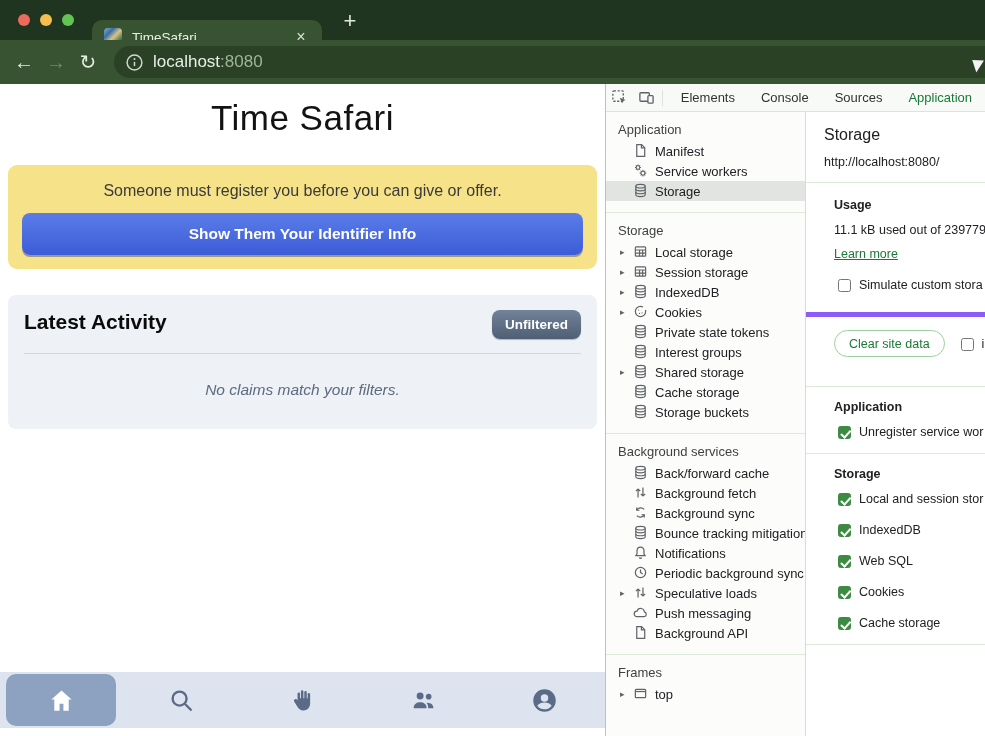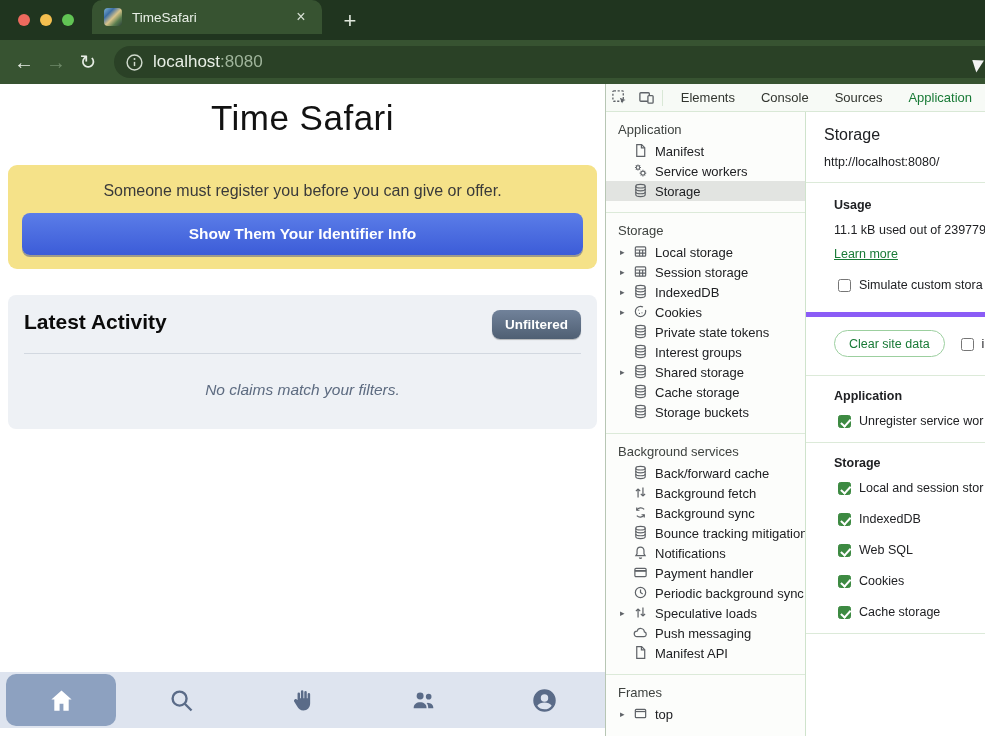--- a/index.html
+++ b/index.html
@@ -4,21 +4,21 @@
 <style>
   * { margin:0; padding:0; box-sizing:border-box; }
   html,body { width:985px; height:736px; overflow:hidden; }
   body { font-family:"Liberation Sans", sans-serif; background:#fff; position:relative; }
 
   
   .tabstrip { height:40px; background:#20351f; position:relative; }
   .traffic { position:absolute; top:14px; left:18px; display:flex; gap:10px; }
   .light { width:12px; height:12px; border-radius:50%; }
   .light.red{ background:#ed6a5e; } .light.yellow{ background:#f4bf4f; } .light.green{ background:#61c454; }
-  .tab { position:absolute; left:92px; top:0; width:230px; height:34px; background:#375331;
+  .tab { position:absolute; left:92px; top:20px; width:230px; height:34px; background:#375331;
          border-radius:10px 10px 0 0; display:flex; align-items:center; padding:0 12px; }
   .favicon { width:18px; height:18px; border-radius:4px;
              background:linear-gradient(135deg,#7fb3d5 0%,#3b6ea5 28%,#d9c48a 52%,#597d4f 75%,#2c3e3a 100%); }
   .tab-title { flex:1; margin-left:10px; font-size:13.5px; color:#e9efe7; }
   .tab-close { font-size:16px; color:#d7e0d4; width:18px; text-align:center; }
   .newtab { position:absolute; left:336px; top:7px; width:28px; height:28px; display:flex;
             align-items:center; justify-content:center; font-size:22px; color:#dfe7dc; }
 
   .toolbar { height:44px; background:#375331; display:flex; align-items:center; padding-left:8px; position:relative; }
   .nav-btn { width:32px; height:32px; display:flex; align-items:center; justify-content:center;
@@ -93,21 +93,21 @@
   .p-link { color:#187a36; text-decoration:underline; display:inline-block; margin-bottom:17px; }
   .donut { width:110px; height:110px; border-radius:50%; border:17px solid #9181db;
            display:flex; align-items:center; justify-content:center; margin:0 0 23px 1px;
            font-weight:bold; font-size:14px; color:#202124; }
   .cb-row { display:flex; align-items:flex-end; gap:8px; margin-left:4px; }
   .cb { width:13px; height:13px; flex:0 0 13px; border:1px solid #767676; border-radius:2.5px; background:#fff; position:relative; }
   .cb.checked { background:#3d8a42; border-color:#3d8a42; }
   .cb.checked::after { content:""; position:absolute; left:4px; top:1px; width:3.5px; height:7.5px;
                        border:solid #fff; border-width:0 2px 2px 0; transform:rotate(42deg); }
   .cb-label { white-space:nowrap; }
-  .p-clear { padding:13px 0 18px 28px; border-bottom:1px solid #dcead9; display:flex; align-items:center; gap:16px; }
+  .p-clear { padding:13px 0 29px 28px; border-bottom:1px solid #dcead9; display:flex; align-items:center; gap:16px; }
   .clear-btn { height:27px; padding:0 14px; border:1px solid #9ccf9f; border-radius:14px; background:#fff;
                color:#187a36; font-size:12.5px; font-family:inherit; white-space:nowrap; }
   .p-group { padding:13px 0 14px 28px; border-bottom:1px solid #dcead9; }
   .p-group .cb-row { margin-bottom:17px; }
   .p-group .cb-row:last-child { margin-bottom:0; }
 </style>
 </head>
 <body>
 
 <div class="tabstrip">
@@ -452,30 +452,20 @@
     <span class="tw">▸</span>
     <span class="side-icon">
                   <svg viewBox="0 0 16 16" fill="none" stroke="#5f6368" stroke-width="1.3">
                     <path d="M8 2.2c2.3 0 3.7 1.7 3.7 3.9v3.3l1.2 2H3.1l1.2-2V6.1C4.3 3.9 5.7 2.2 8 2.2z"></path>
                     <path d="M6.8 13.3a1.25 1.25 0 0 0 2.4 0"></path>
                   </svg>
                 </span>
     <span class="side-label">Notifications</span>
   </div>
 
-  <div class="side-row">
-    <span class="tw">▸</span>
-    <span class="side-icon">
-                  <svg viewBox="0 0 16 16" fill="none" stroke="#5f6368" stroke-width="1.3">
-                    <rect x="2" y="3.5" width="12" height="9" rx="1.2"></rect>
-                    <path d="M2 6.3h12" stroke-width="1.9"></path>
-                  </svg>
-                </span>
-    <span class="side-label">Payment handler</span>
-  </div>
 
   <div class="side-row">
     <span class="tw">▸</span>
     <span class="side-icon">
                   <svg viewBox="0 0 16 16" fill="none" stroke="#5f6368" stroke-width="1.3">
                     <circle cx="8" cy="8" r="5.5"></circle>
                     <path d="M8 4.8V8l2.3 1.7"></path>
                   </svg>
                 </span>
     <span class="side-label">Periodic background sync</span>
@@ -503,21 +493,21 @@
   </div>
 
   <div class="side-row">
     <span class="tw">▸</span>
     <span class="side-icon">
                   <svg viewBox="0 0 16 16" fill="none" stroke="#5f6368" stroke-width="1.3">
                     <path d="M4 1.8h5.2L12.5 5v9.2H4z"></path>
                     <path d="M9 2v3.2h3.4"></path>
                   </svg>
                 </span>
-    <span class="side-label">Manifest API</span>
+    <span class="side-label">Background API</span>
   </div>
 </div>
         </div>
         <div class="side-section">
           <div class="side-header">Frames</div>
           <div>
   <div class="side-row expand">
     <span class="tw">▸</span>
     <span class="side-icon">
                   <svg viewBox="0 0 16 16" fill="none" stroke="#5f6368" stroke-width="1.3">

